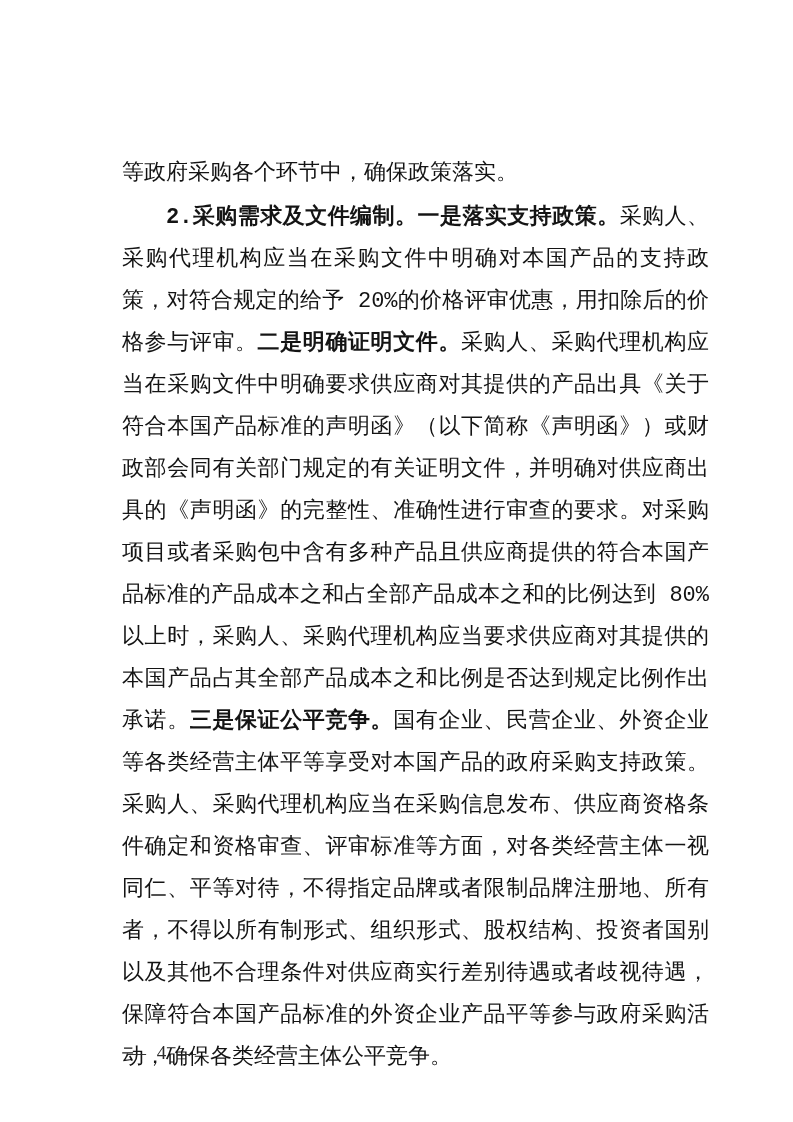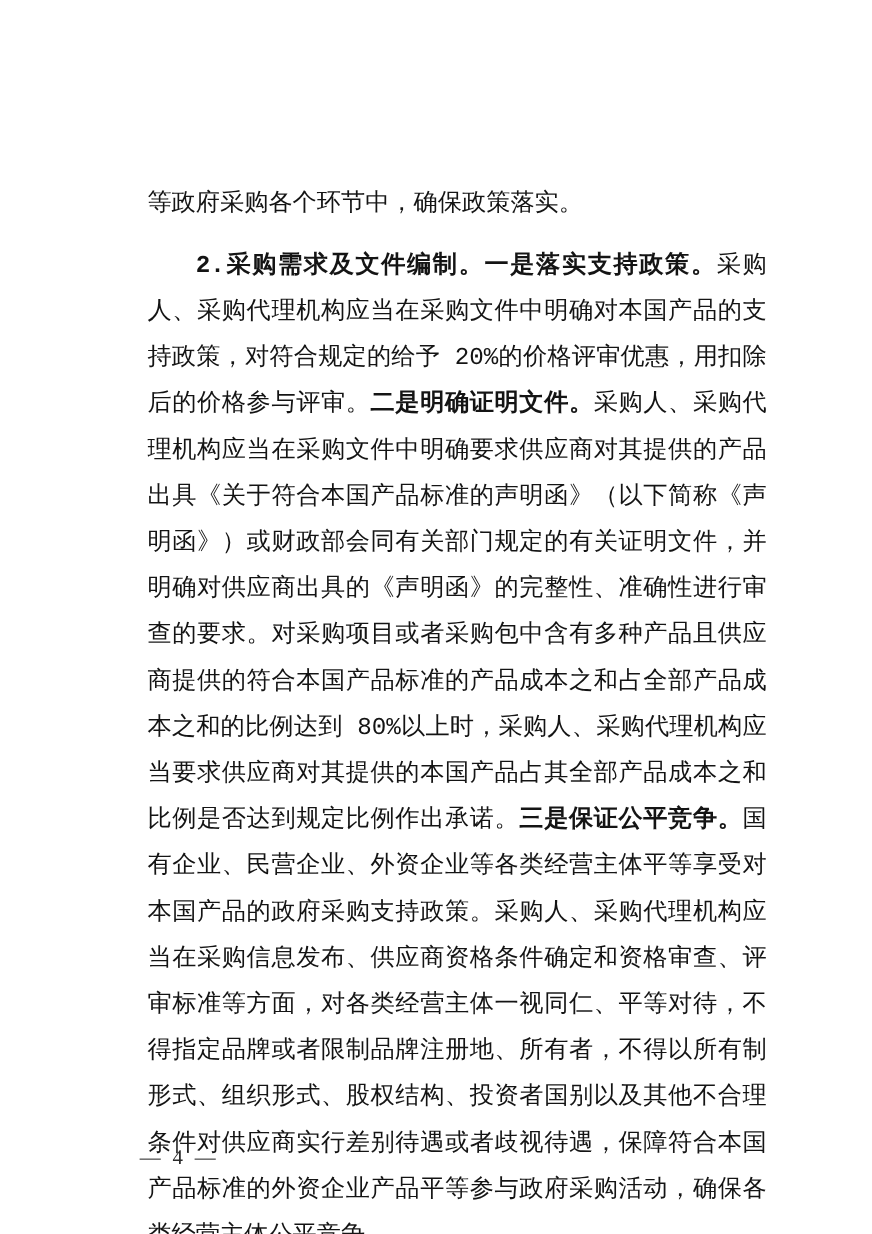--- a/index.html
+++ b/index.html
@@ -24,21 +24,21 @@
     position: absolute;
     left: 118px;
     top: 147px;
     width: 595px;
     font-size: 22px;
     line-height: 42px;
     text-align: justify;
     text-justify: inter-ideograph;
   }
   .para {
-    margin: 16px;
+    margin: 4px;
     padding: 0;
   }
   .para.indent {
     text-indent: 44px;
     font-family: Liberation Mono, monospace;
   }
   .seg-bold {
     font-weight: bold;
   }
   .page-number {

